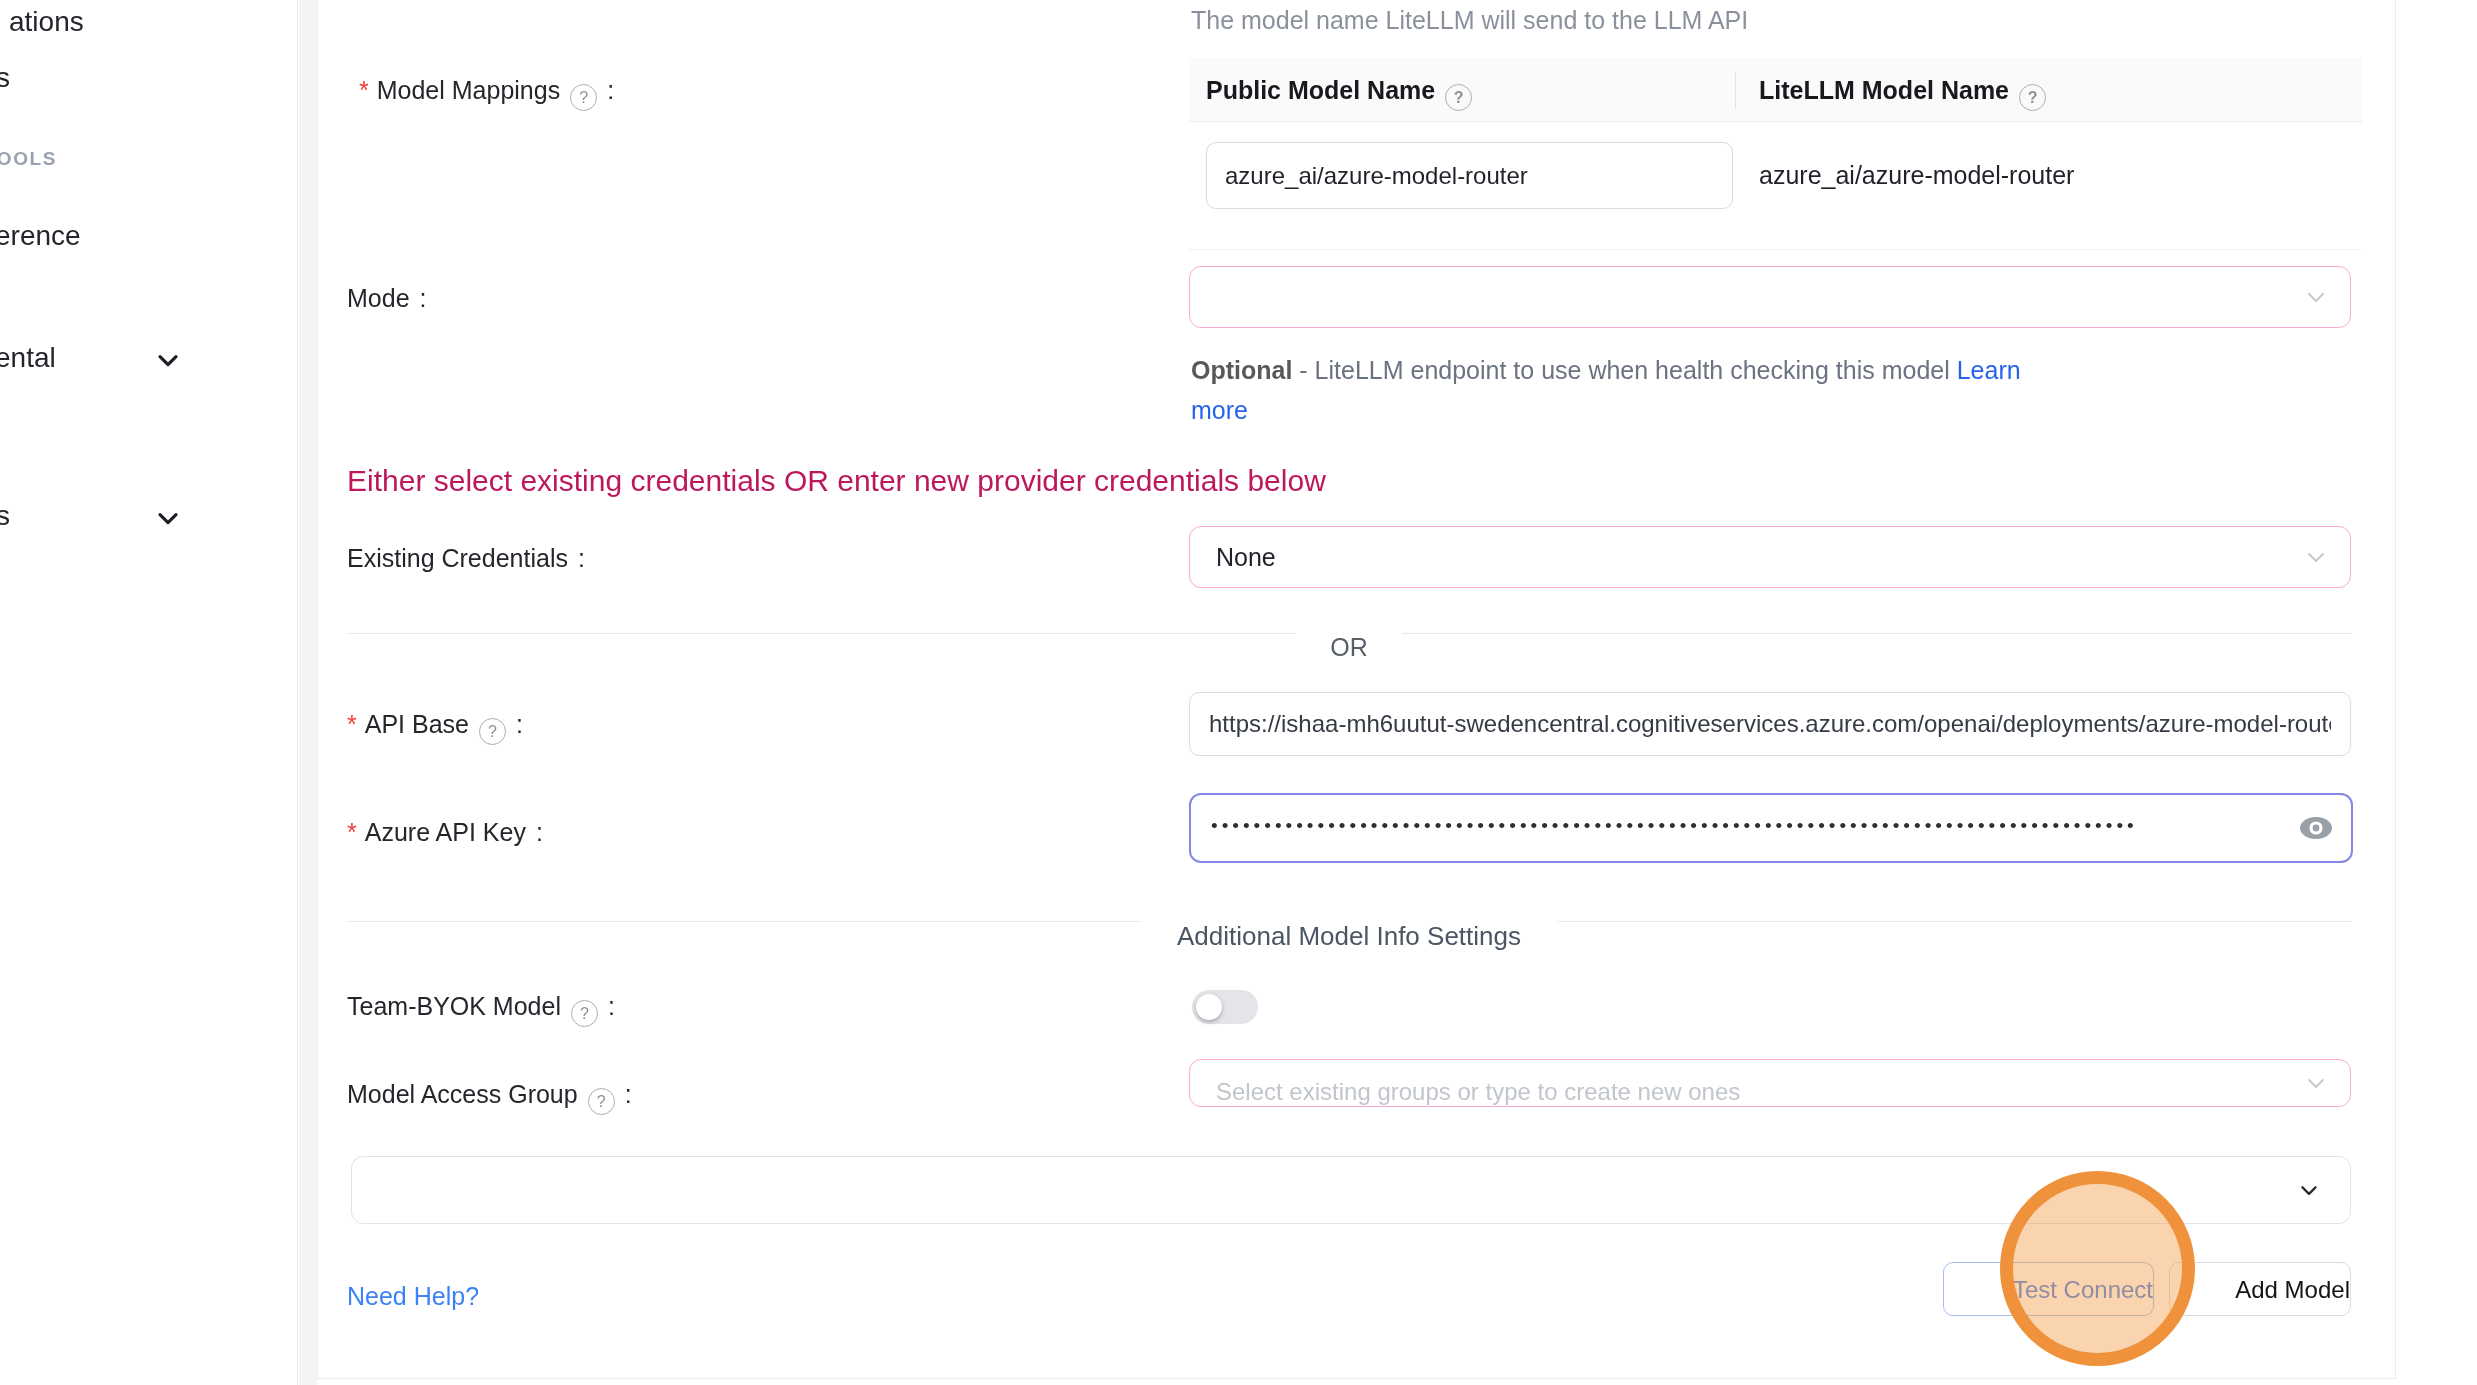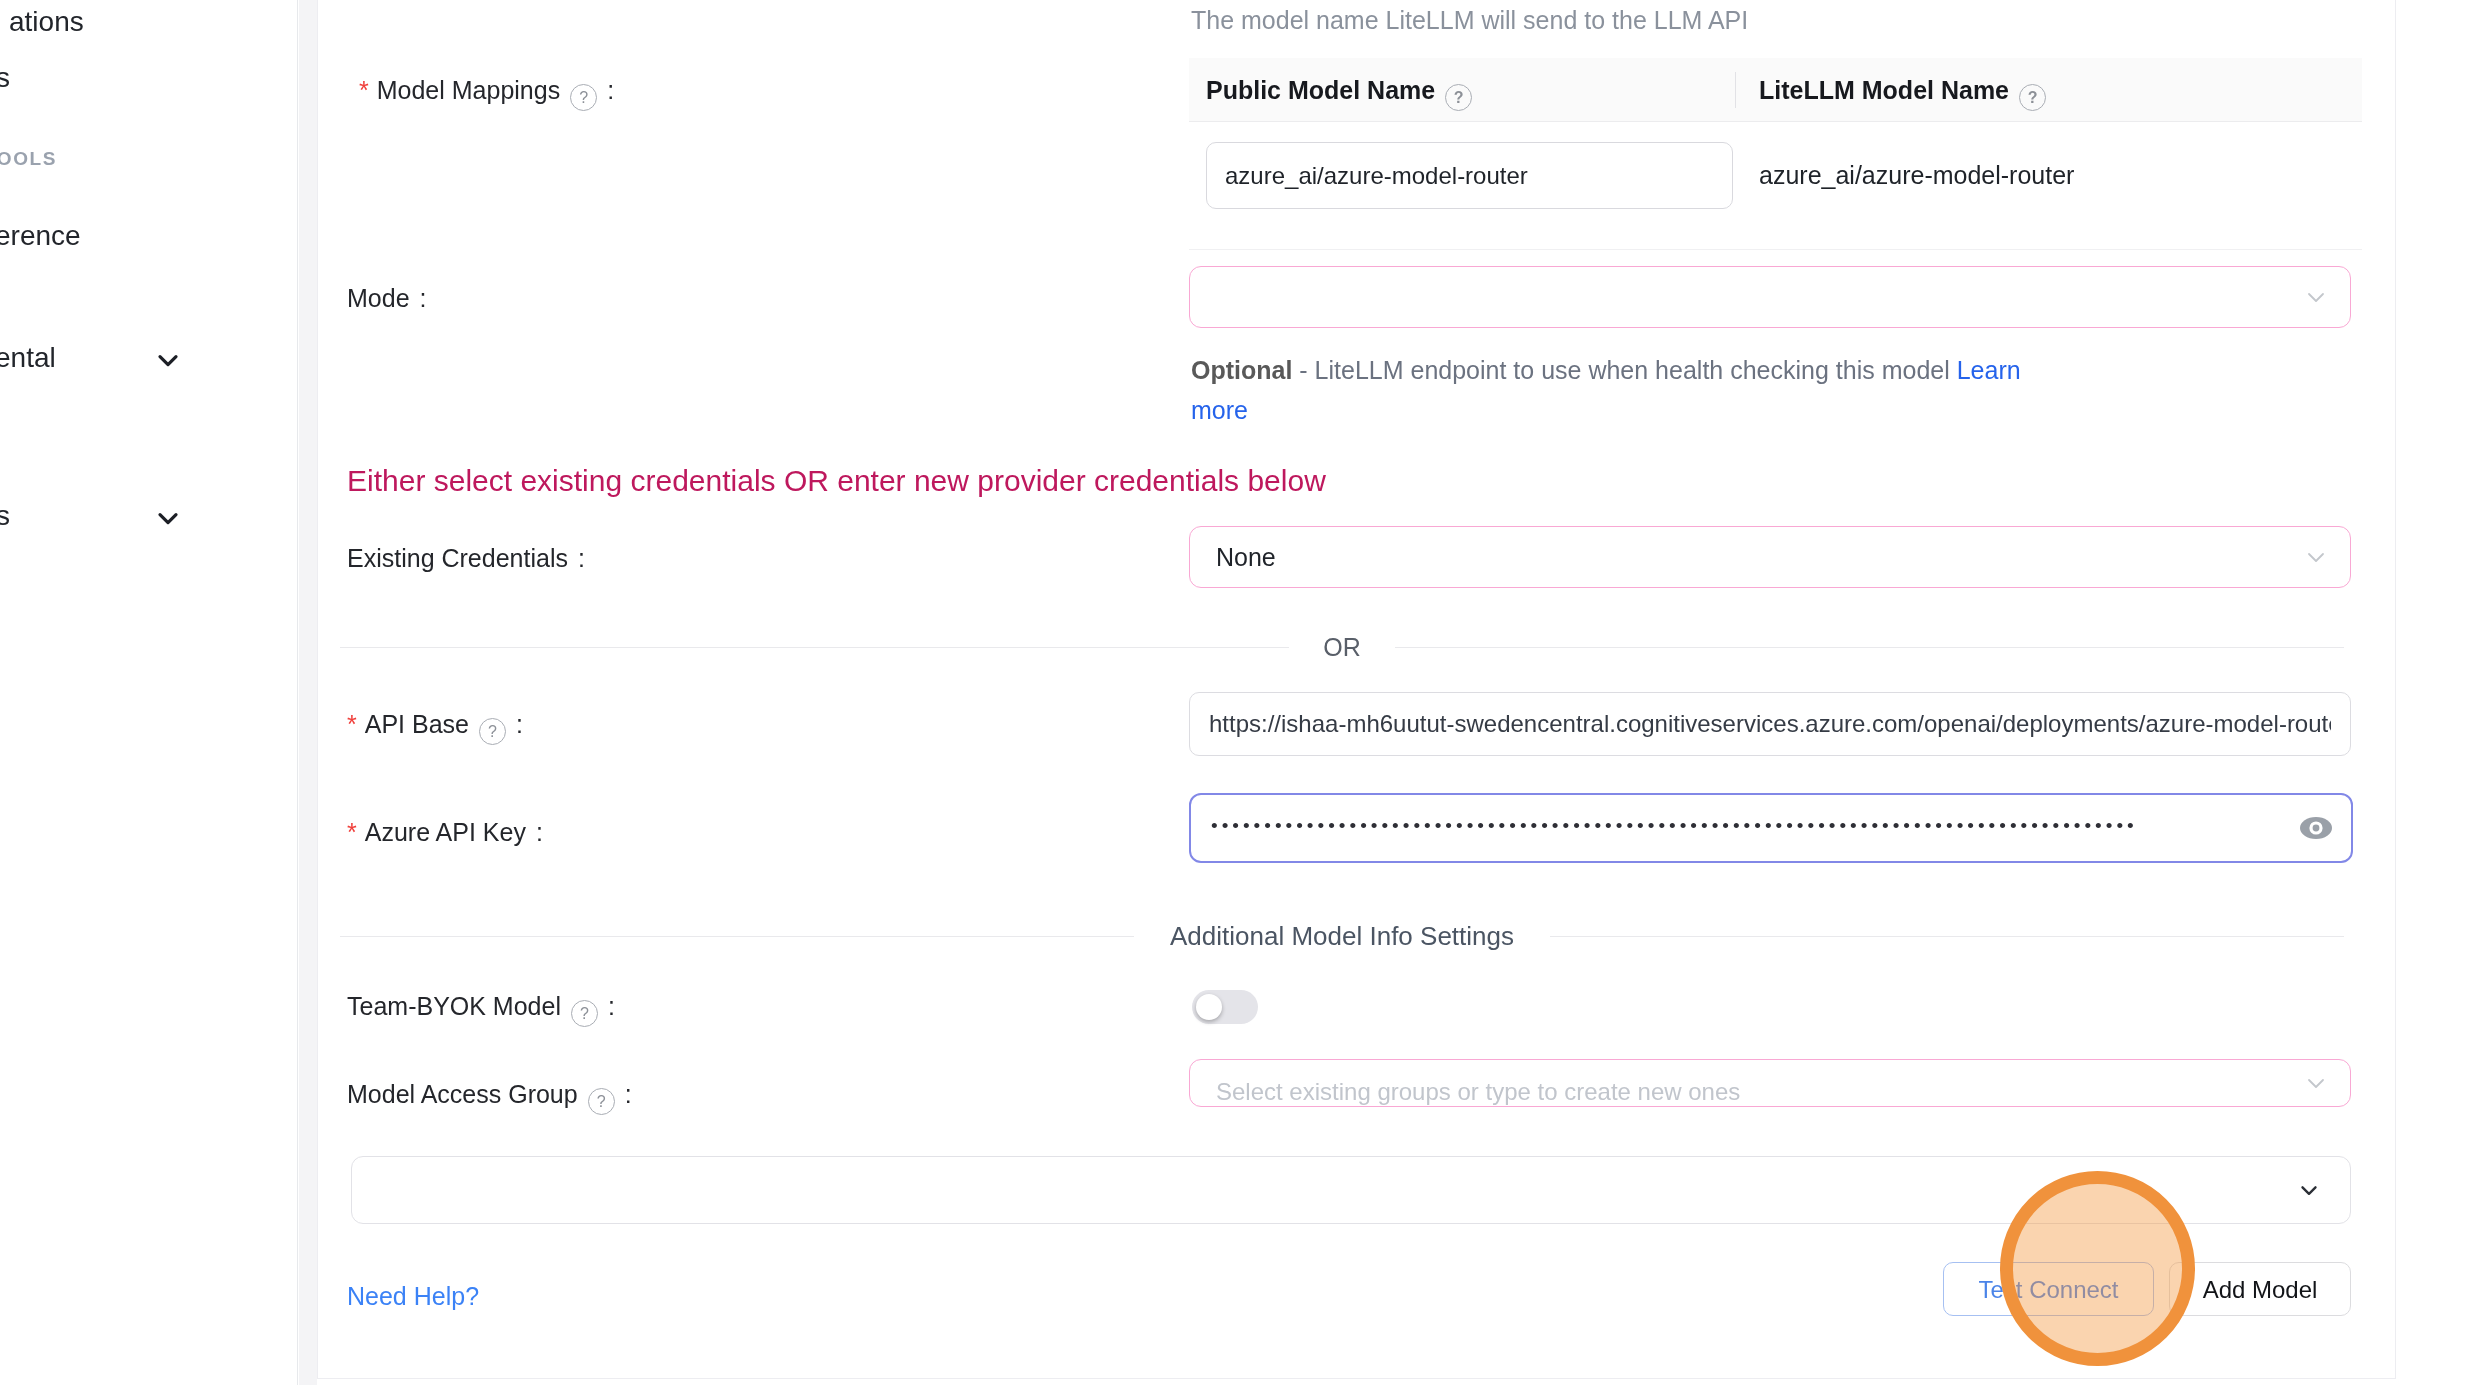--- a/index.html
+++ b/index.html
@@ -53,21 +53,21 @@
   #mode-select { left:871px; top:266px; width:1162px; }
 
   #mode-help { position:absolute; left:873px; top:350px; width:830px; font-size:25px; line-height:40px; color:#6b7280; }
   #mode-help b { color:#595959; font-weight:700; }
   #mode-help .link { color:#2563eb; cursor:pointer; }
 
   #cred-note { left:29px; top:464px; font-size:30px; color:#be185d; position:absolute; white-space:nowrap; }
   #cred-label { top:544px; }
   #cred-select { left:871px; top:526px; width:1162px; }
 
-  .divider { position:absolute; left:22px; width:2004px; display:flex; align-items:center;gap:8px; }
+  .divider { position:absolute; left:29px; width:2004px; display:flex; align-items:flex-start;gap:8px; }
   .divider .dline { flex:1; height:1px; background:#e9e9ec; }
   .divider .dtext { white-space:nowrap; color:#595f69; }
   #or-divider { top:633px; } #or-divider .dtext { margin:0 26px; font-size:25px; }
   #info-divider { top:921px; } #info-divider .dtext { margin:0 28px; font-size:26px; color:#4b5563; }
 
   #apibase-label { top:710px; }
   #apibase-input { position:absolute; left:871px; top:692px; width:1162px; height:64px; border:1px solid #dcdce1; border-radius:10px;
                    font-size:24px; color:#353b45; padding:0 19px; white-space:nowrap; overflow:hidden;
                    font-family:"Liberation Sans",sans-serif; background:#fff; }
 
@@ -88,21 +88,21 @@
   #mag-select .sel-text { color:#c1c5cc; height:64px; line-height:64px; font-size:24px; }
 
   #adv-panel { position:absolute; left:33px; top:1156px; width:2000px; height:68px; background:#fff;
                border:1px solid #e2e2e7; border-radius:12px; cursor:pointer; }
   #adv-title { position:absolute; left:26px; top:0; height:66px; line-height:66px; font-size:26px; font-weight:700; color:#15181e; }
   #adv-chev { position:absolute; right:28px; top:50%; margin-top:-13px; width:26px; height:26px; }
 
   #need-help { position:absolute; left:29px; top:1282px; font-size:25px; color:#3b82f6; cursor:pointer; white-space:nowrap; }
 
   .btn { position:absolute; top:1262px; height:54px; border-radius:10px; background:#fff; font-size:24px;
-         font-family:"Liberation Sans",sans-serif; cursor:pointer; text-align:center; line-height:51px; }
+         font-family:"Liberation Sans",sans-serif; cursor:pointer; text-align:right; line-height:51px; }
   #test-connect-btn { left:1625px; width:211px; border:1.5px solid #a6c0f2; color:#4b84e8; }
   #add-model-btn { left:1851px; width:182px; border:1px solid #dcdcdf; color:#121418; }
 
   
   #click-ring { position:absolute; left:2000px; top:1171px; width:195px; height:195px; border-radius:50%;
                 border:13px solid #f0923c; background:rgba(243,152,64,0.42); z-index:60; pointer-events:none; }
 
   svg { display:block; }
 </style>
 </head>

